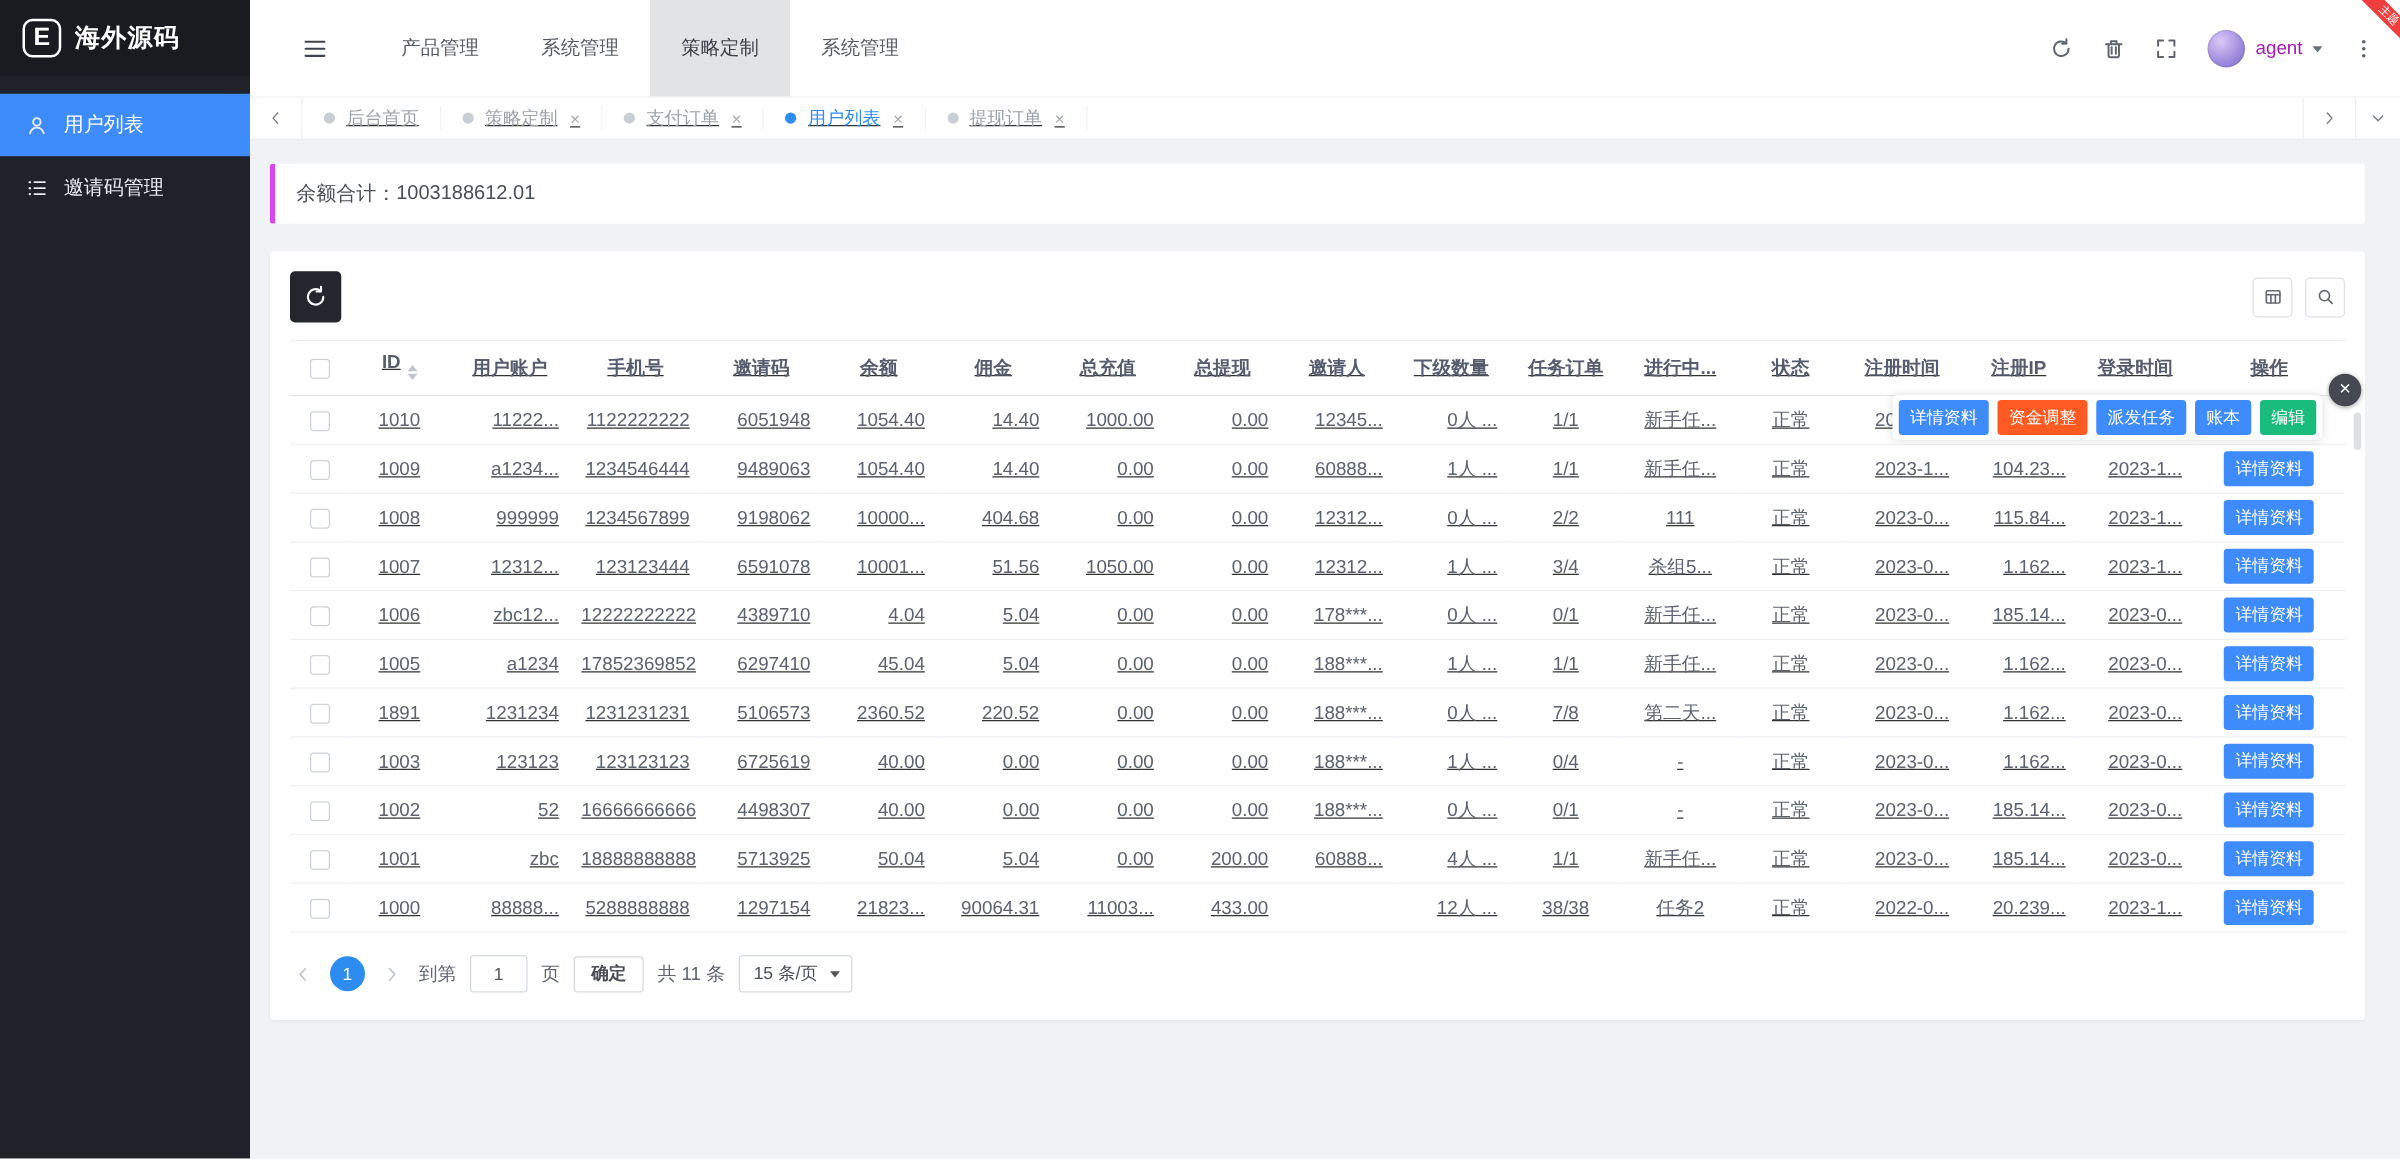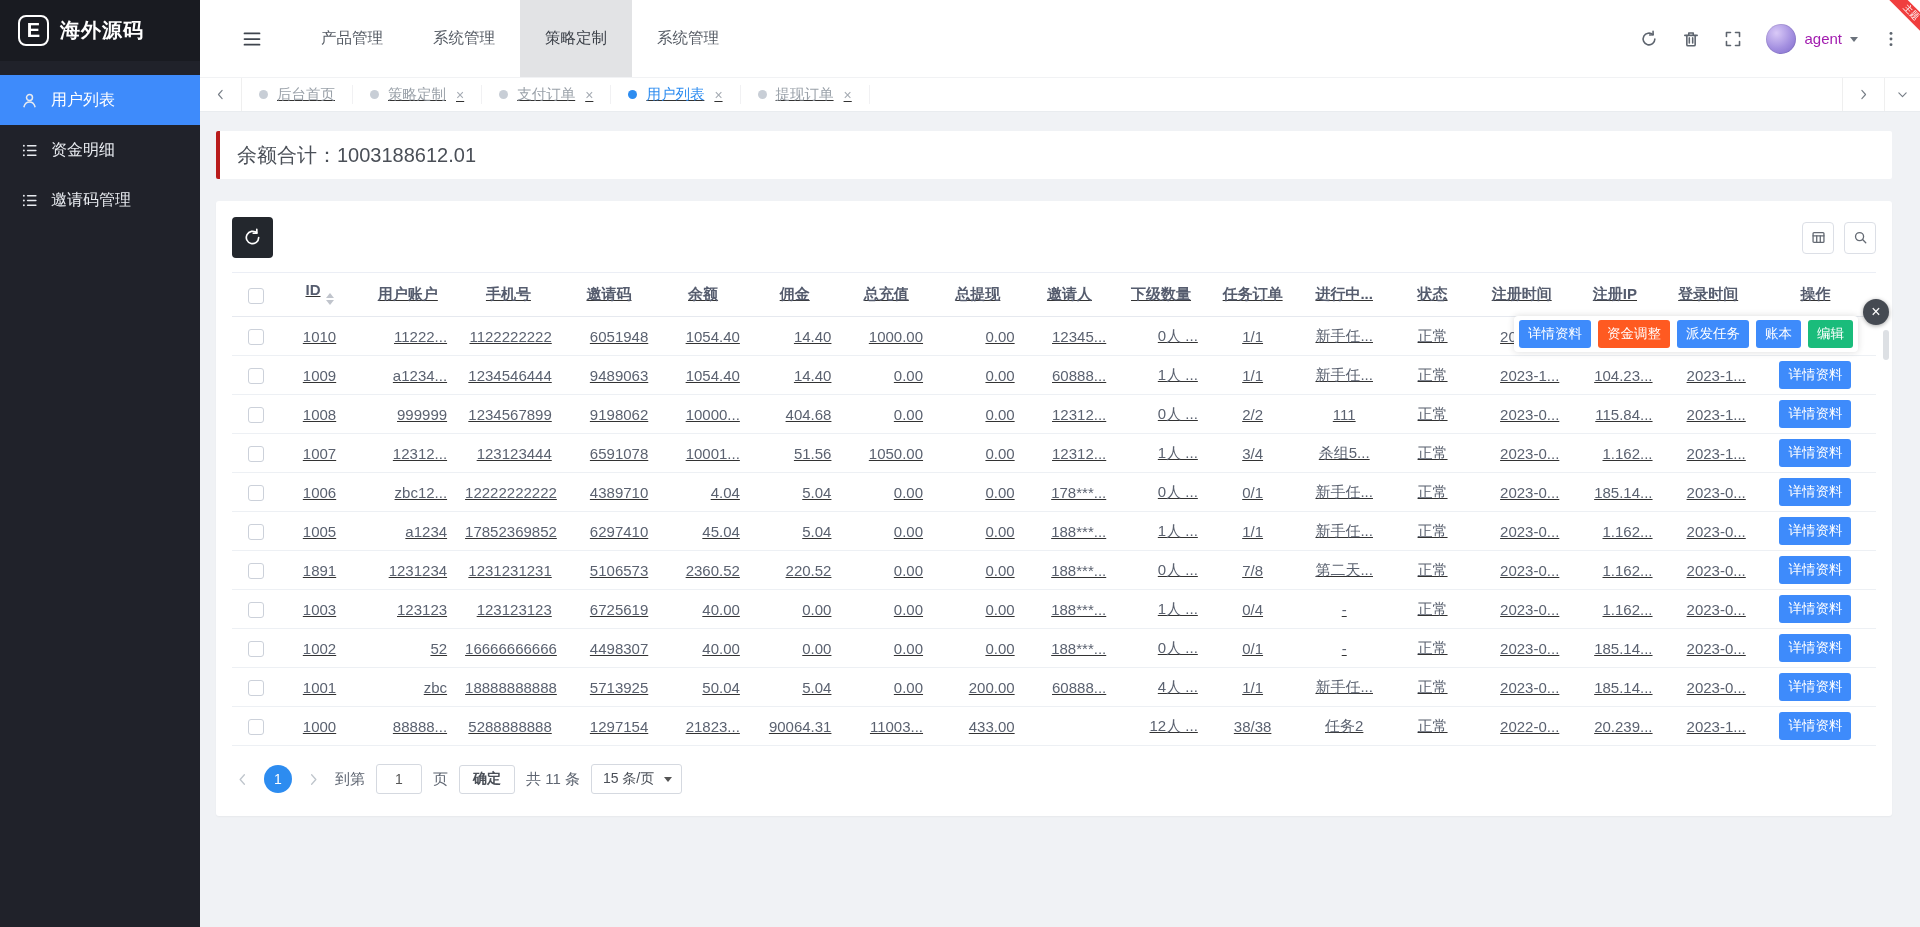--- a/index.html
+++ b/index.html
@@ -44,21 +44,21 @@
   .tab-arrow.drop  { border-left:1px solid #efefef; width:36px; }
   .tabs { display:flex; align-items:center;text-decoration:underline; }
   .tab { display:flex; align-items:center; gap:9px; padding:0 17px; border-right:1px solid #f1f1f3; font-size:14.5px; color:#9aa1a9; cursor:pointer; background:#fff; }
   .tab .dot { width:9px; height:9px; border-radius:50%; background:#c8ced6; }
   .tab.active { color:#2d8cf0; }
   .tab.active .dot { background:#2d8cf0; }
   .tab-close { font-size:14px; color:#a5abb3; margin-left:1px; }
 
   
   .content { flex:1; padding:19px 28px 0 16px; overflow:hidden; }
-  .summary { background:#fff; border-left:4px solid #b91c1c; height:48px; display:flex; align-items:center; padding:0 17px; font-size:20px; color:#4a4f57; border-radius:2px; }
+  .summary { background:#fff; border-left:4px solid #d946ef; height:48px; display:flex; align-items:center; padding:0 17px; font-size:16px; color:#4a4f57; border-radius:2px; }
 
   .card { background:#fff; margin-top:22px; border-radius:3px; padding:16px 16px 22px; box-shadow:0 1px 2px rgba(0,0,0,.04); position:relative; }
   .toolbar { display:flex; align-items:center; justify-content:space-between; }
   .btn-refresh { width:41px; height:41px; border:none; border-radius:4px; background:#23272d; color:#fff; display:flex; align-items:center; justify-content:center; font-size:19px; cursor:pointer; }
   .tool-right { display:flex; gap:10px; }
   .tool-btn { width:32px; height:32px; border:1px solid #dcdfe6; border-radius:4px; background:#fff; color:#646a73; display:flex; align-items:center; justify-content:center; font-size:15px; cursor:pointer; }
 
   
   .table-wrap { margin-top:14px; position:relative;text-decoration:underline; }
   table { width:100%; border-collapse:collapse; table-layout:fixed; font-size:15px; color:#5b6270; }
@@ -105,33 +105,20 @@
     </div>
     <nav class="side-menu" id="side-menu">
         <div class="side-item active">
           <span data-icon="user-icon" style="display:inline-flex">
             <svg viewBox="0 0 16 16" fill="none" stroke="currentColor" stroke-width="1.4" stroke-linecap="round" stroke-linejoin="round">
               <circle cx="8" cy="5.2" r="2.8"></circle>
               <path d="M2.8 13.8c.9-3 2.9-4.4 5.2-4.4s4.3 1.4 5.2 4.4"></path>
             </svg>
           </span>
           <span>用户列表</span>
-        </div>
-        <div class="side-item">
-          <span data-icon="list-icon" style="display:inline-flex">
-            <svg viewBox="0 0 16 16" fill="none" stroke="currentColor" stroke-width="1.4" stroke-linecap="round" stroke-linejoin="round">
-              <line x1="6.2" y1="3.5" x2="14" y2="3.5"></line>
-              <line x1="6.2" y1="8" x2="14" y2="8"></line>
-              <line x1="6.2" y1="12.5" x2="14" y2="12.5"></line>
-              <circle cx="2.7" cy="3.5" r="0.9" fill="currentColor" stroke="none"></circle>
-              <circle cx="2.7" cy="8" r="0.9" fill="currentColor" stroke="none"></circle>
-              <circle cx="2.7" cy="12.5" r="0.9" fill="currentColor" stroke="none"></circle>
-            </svg>
-          </span>
-          <span>资金明细</span>
         </div>
         <div class="side-item">
           <span data-icon="list-icon" style="display:inline-flex">
             <svg viewBox="0 0 16 16" fill="none" stroke="currentColor" stroke-width="1.4" stroke-linecap="round" stroke-linejoin="round">
               <line x1="6.2" y1="3.5" x2="14" y2="3.5"></line>
               <line x1="6.2" y1="8" x2="14" y2="8"></line>
               <line x1="6.2" y1="12.5" x2="14" y2="12.5"></line>
               <circle cx="2.7" cy="3.5" r="0.9" fill="currentColor" stroke="none"></circle>
               <circle cx="2.7" cy="8" r="0.9" fill="currentColor" stroke="none"></circle>
               <circle cx="2.7" cy="12.5" r="0.9" fill="currentColor" stroke="none"></circle>

